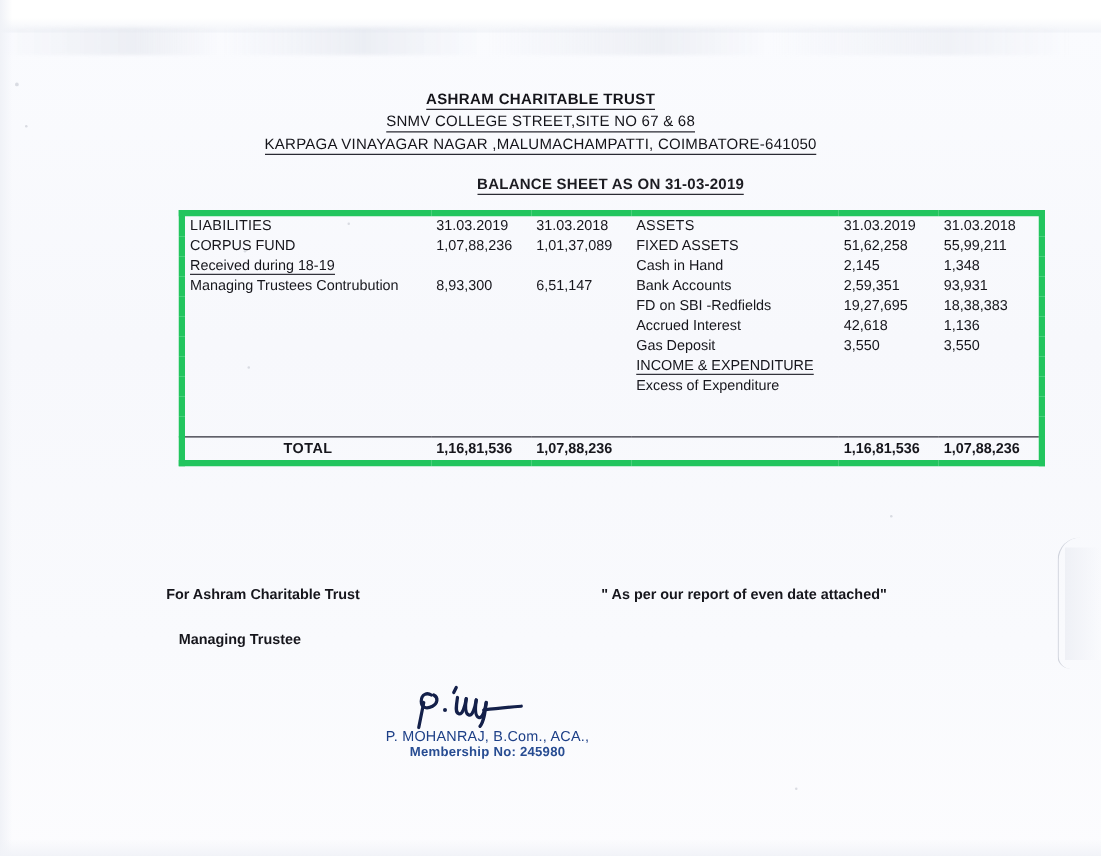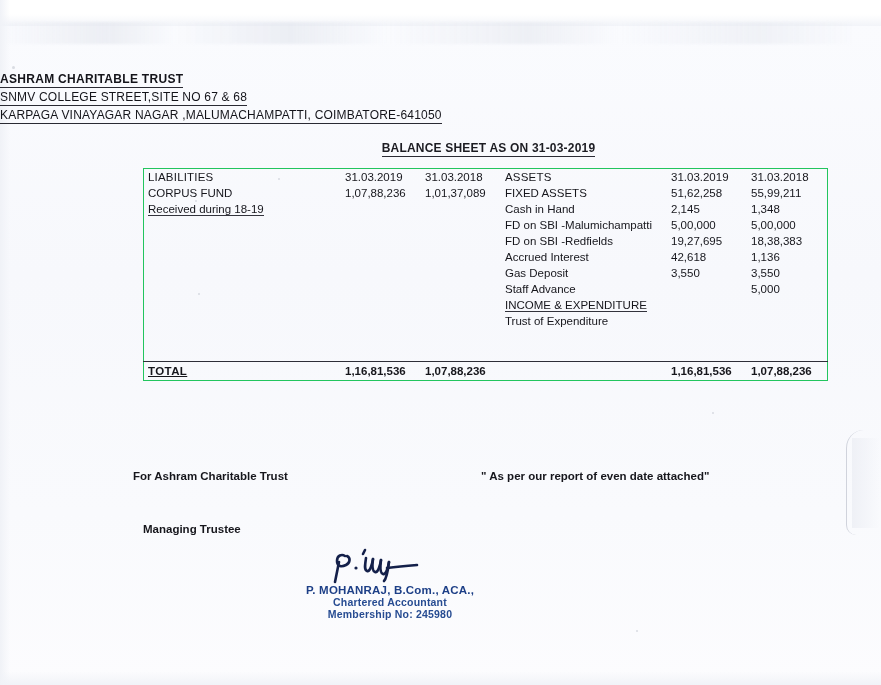--- a/index.html
+++ b/index.html
@@ -72,21 +72,21 @@
     position: absolute;
     left: 852px; top: 438px;
     width: 28px; height: 90px;
     background: linear-gradient(90deg, rgba(236,238,244,.8) 0%, rgba(255,255,255,0) 100%);
   }
 
   
   .head-block {
     position: absolute;
     left: 0; top: 72px; width: 865px;
-    text-align: left;
+    text-align: center;
   }
   .head-line {
     display: block;
     margin: 0 auto 4px auto;
     font-size: 11.5px;
     letter-spacing: .2px;
     color: #14141a;
   }
   .head-line span {
     border-bottom: 1px solid #2a2a33;
@@ -126,77 +126,77 @@
     height: 16px;
     line-height: 16px;
     vertical-align: top;
     font-weight: normal;
     text-align: left;
     border: 0;
     white-space: nowrap;
     overflow: hidden;
   }
   
-  .bs-table { border: 1px solid #22c55e; }
+  .bs-table { border: 5px solid #22c55e; }
   
   .col-l-label  { width: 189px; border-right: 1px solid #2e2e38; }
   .col-l-cur    { width: 72px;  border-right: 1px solid #2e2e38; text-align: right; }
   .col-l-prev   { width: 72px;  border-right: 1px solid #2e2e38; text-align: right; }
   .col-r-label  { width: 158px; border-right: 1px solid #2e2e38; }
   .col-r-cur    { width: 72px;  border-right: 1px solid #2e2e38; text-align: right; }
   .col-r-prev   { width: 72px;  text-align: right; }
   .hdr-row .col-l-label,
   .hdr-row .col-r-label { letter-spacing: .2px; }
 
   .cur { font-weight: bold; }
 
   .uline { border-bottom: 1px solid #33333c; padding-bottom: 0px; }
 
   .total-row td {
     border-top: 1px solid #2e2e38;
     font-weight: bold;
     height: 18px;
     line-height: 18px;
   }
-  .total-row .col-l-label { text-align: left; letter-spacing: .4px; text-decoration: underline; }
+  .total-row .col-l-label { text-align: center; letter-spacing: .4px; }
 
   
   .foot-left {
     position: absolute;
     left: 133px; top: 470px;
     font-size: 11.5px;
     font-weight: bold;
     color: #16161c;
   }
   .foot-right {
     position: absolute;
     left: 481px; top: 470px;
     font-size: 11.5px;
     font-weight: bold;
     color: #16161c;
   }
   .foot-trustee {
     position: absolute;
-    left: 143px; top: 523px;
+    left: 143px; top: 506px;
     font-size: 11.5px;
     font-weight: bold;
     color: #16161c;
   }
 
   
   .stamp {
     position: absolute;
     left: 260px; top: 548px;
     width: 260px;
     text-align: center;
     color: #1d3f87;
   }
   .sig-svg { display: block; margin: 0 auto -4px auto; }
   .stamp-l1 {
-    font-weight: bold;
+    font-weight: normal;
     font-size: 11.5px;
     letter-spacing: .2px;
     color: #1d3f87;
     text-align: center;
   }
   .stamp-l2 {
     font-weight: bold;
     font-size: 10.5px;
     letter-spacing: .2px;
     color: #25499040;
@@ -270,26 +270,26 @@
         </tr>
         <tr>
           <td class="col-l-label"><span class="uline">Received during 18-19</span></td>
           <td class="col-l-cur cur"></td>
           <td class="col-l-prev"></td>
           <td class="col-r-label">Cash in Hand</td>
           <td class="col-r-cur cur">2,145</td>
           <td class="col-r-prev">1,348</td>
         </tr>
         <tr>
-          <td class="col-l-label"></td>
-          <td class="col-l-cur cur"></td>
-          <td class="col-l-prev"></td>
-          <td class="col-r-label">FD on SBI -Malumichampatti</td>
-          <td class="col-r-cur cur">5,00,000</td>
-          <td class="col-r-prev">5,00,000</td>
+          <td class="col-l-label">Managing Trustees Contrubution</td>
+          <td class="col-l-cur cur">8,93,300</td>
+          <td class="col-l-prev">6,51,147</td>
+          <td class="col-r-label">Bank Accounts</td>
+          <td class="col-r-cur cur">2,59,351</td>
+          <td class="col-r-prev">93,931</td>
         </tr>
         <tr>
           <td class="col-l-label"></td>
           <td class="col-l-cur cur"></td>
           <td class="col-l-prev"></td>
           <td class="col-r-label">FD on SBI -Redfields</td>
           <td class="col-r-cur cur">19,27,695</td>
           <td class="col-r-prev">18,38,383</td>
         </tr>
         <tr>
@@ -305,37 +305,29 @@
           <td class="col-l-cur cur"></td>
           <td class="col-l-prev"></td>
           <td class="col-r-label">Gas Deposit</td>
           <td class="col-r-cur cur">3,550</td>
           <td class="col-r-prev">3,550</td>
         </tr>
         <tr>
           <td class="col-l-label"></td>
           <td class="col-l-cur cur"></td>
           <td class="col-l-prev"></td>
-          <td class="col-r-label">Staff Advance</td>
-          <td class="col-r-cur cur"></td>
-          <td class="col-r-prev">5,000</td>
-        </tr>
-        <tr>
-          <td class="col-l-label"></td>
-          <td class="col-l-cur cur"></td>
-          <td class="col-l-prev"></td>
           <td class="col-r-label"><span class="uline">INCOME &amp; EXPENDITURE</span></td>
           <td class="col-r-cur cur"></td>
           <td class="col-r-prev"></td>
         </tr>
         <tr>
           <td class="col-l-label"></td>
           <td class="col-l-cur cur"></td>
           <td class="col-l-prev"></td>
-          <td class="col-r-label">Trust of Expenditure</td>
+          <td class="col-r-label">Excess of Expenditure</td>
           <td class="col-r-cur cur"></td>
           <td class="col-r-prev"></td>
         </tr>
         <tr>
           <td class="col-l-label"></td>
           <td class="col-l-cur cur"></td>
           <td class="col-l-prev"></td>
           <td class="col-r-label"></td>
           <td class="col-r-cur cur"></td>
           <td class="col-r-prev"></td>
@@ -373,17 +365,16 @@
         <circle cx="31" cy="20" r="1.6" fill="#14204a" stroke="none"></circle>
         <path d="M41 10 C40 17, 39 22, 42 23 C45 24, 47 17, 48 11"></path>
         <path d="M48 11 C47 18, 47 23, 50 24 C53 25, 55 18, 56 12"></path>
         <path d="M56 12 C55 19, 55 25, 58 26 C61 27, 63 20, 64 14"></path>
         <path d="M64 14 C63 22, 62 30, 59 33"></path>
         <path d="M62 20 C70 19, 80 18, 92 17"></path>
         <path d="M38 6 L40 2"></path>
       </g>
     </svg>
     <div class="stamp-l1 stamp-blur">P. MOHANRAJ, B.Com., ACA.,</div>
-    <div class="stamp-l2 stamp-blur">Chartered Accountant</div>
     <div class="stamp-l3 stamp-blur">Membership No: 245980</div>
   </div>
 
 </div>
 
 </body></html>

